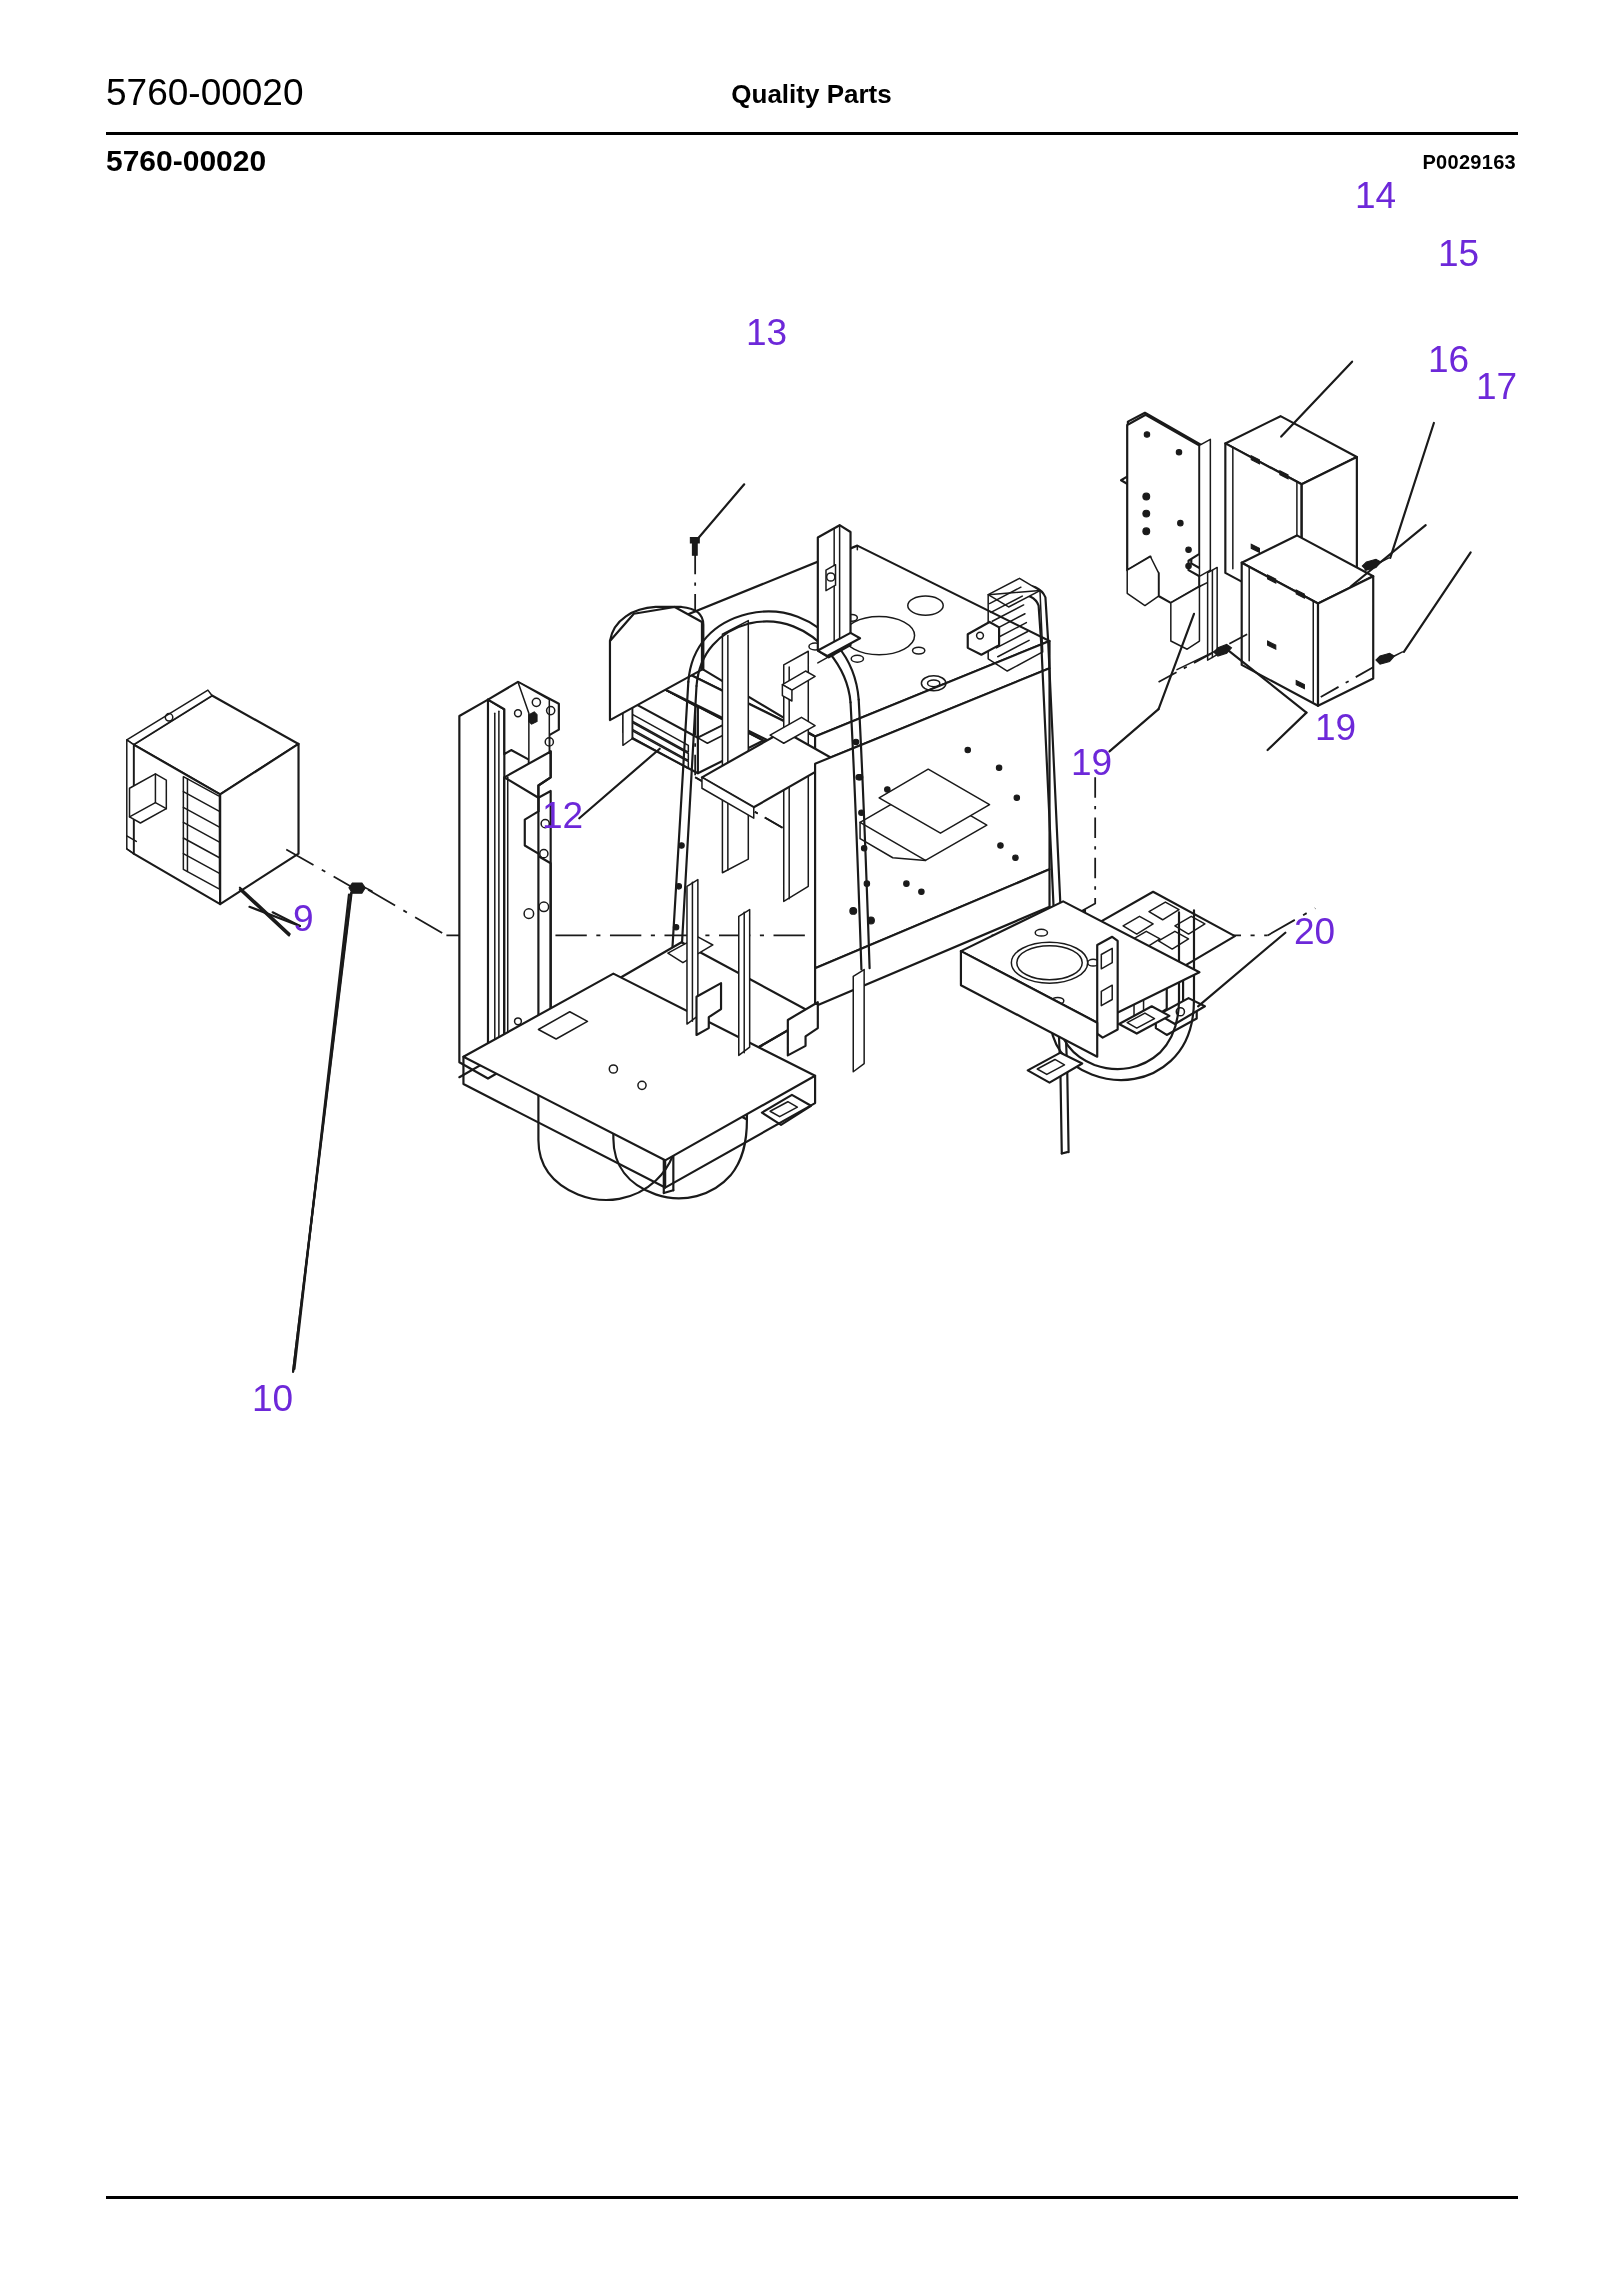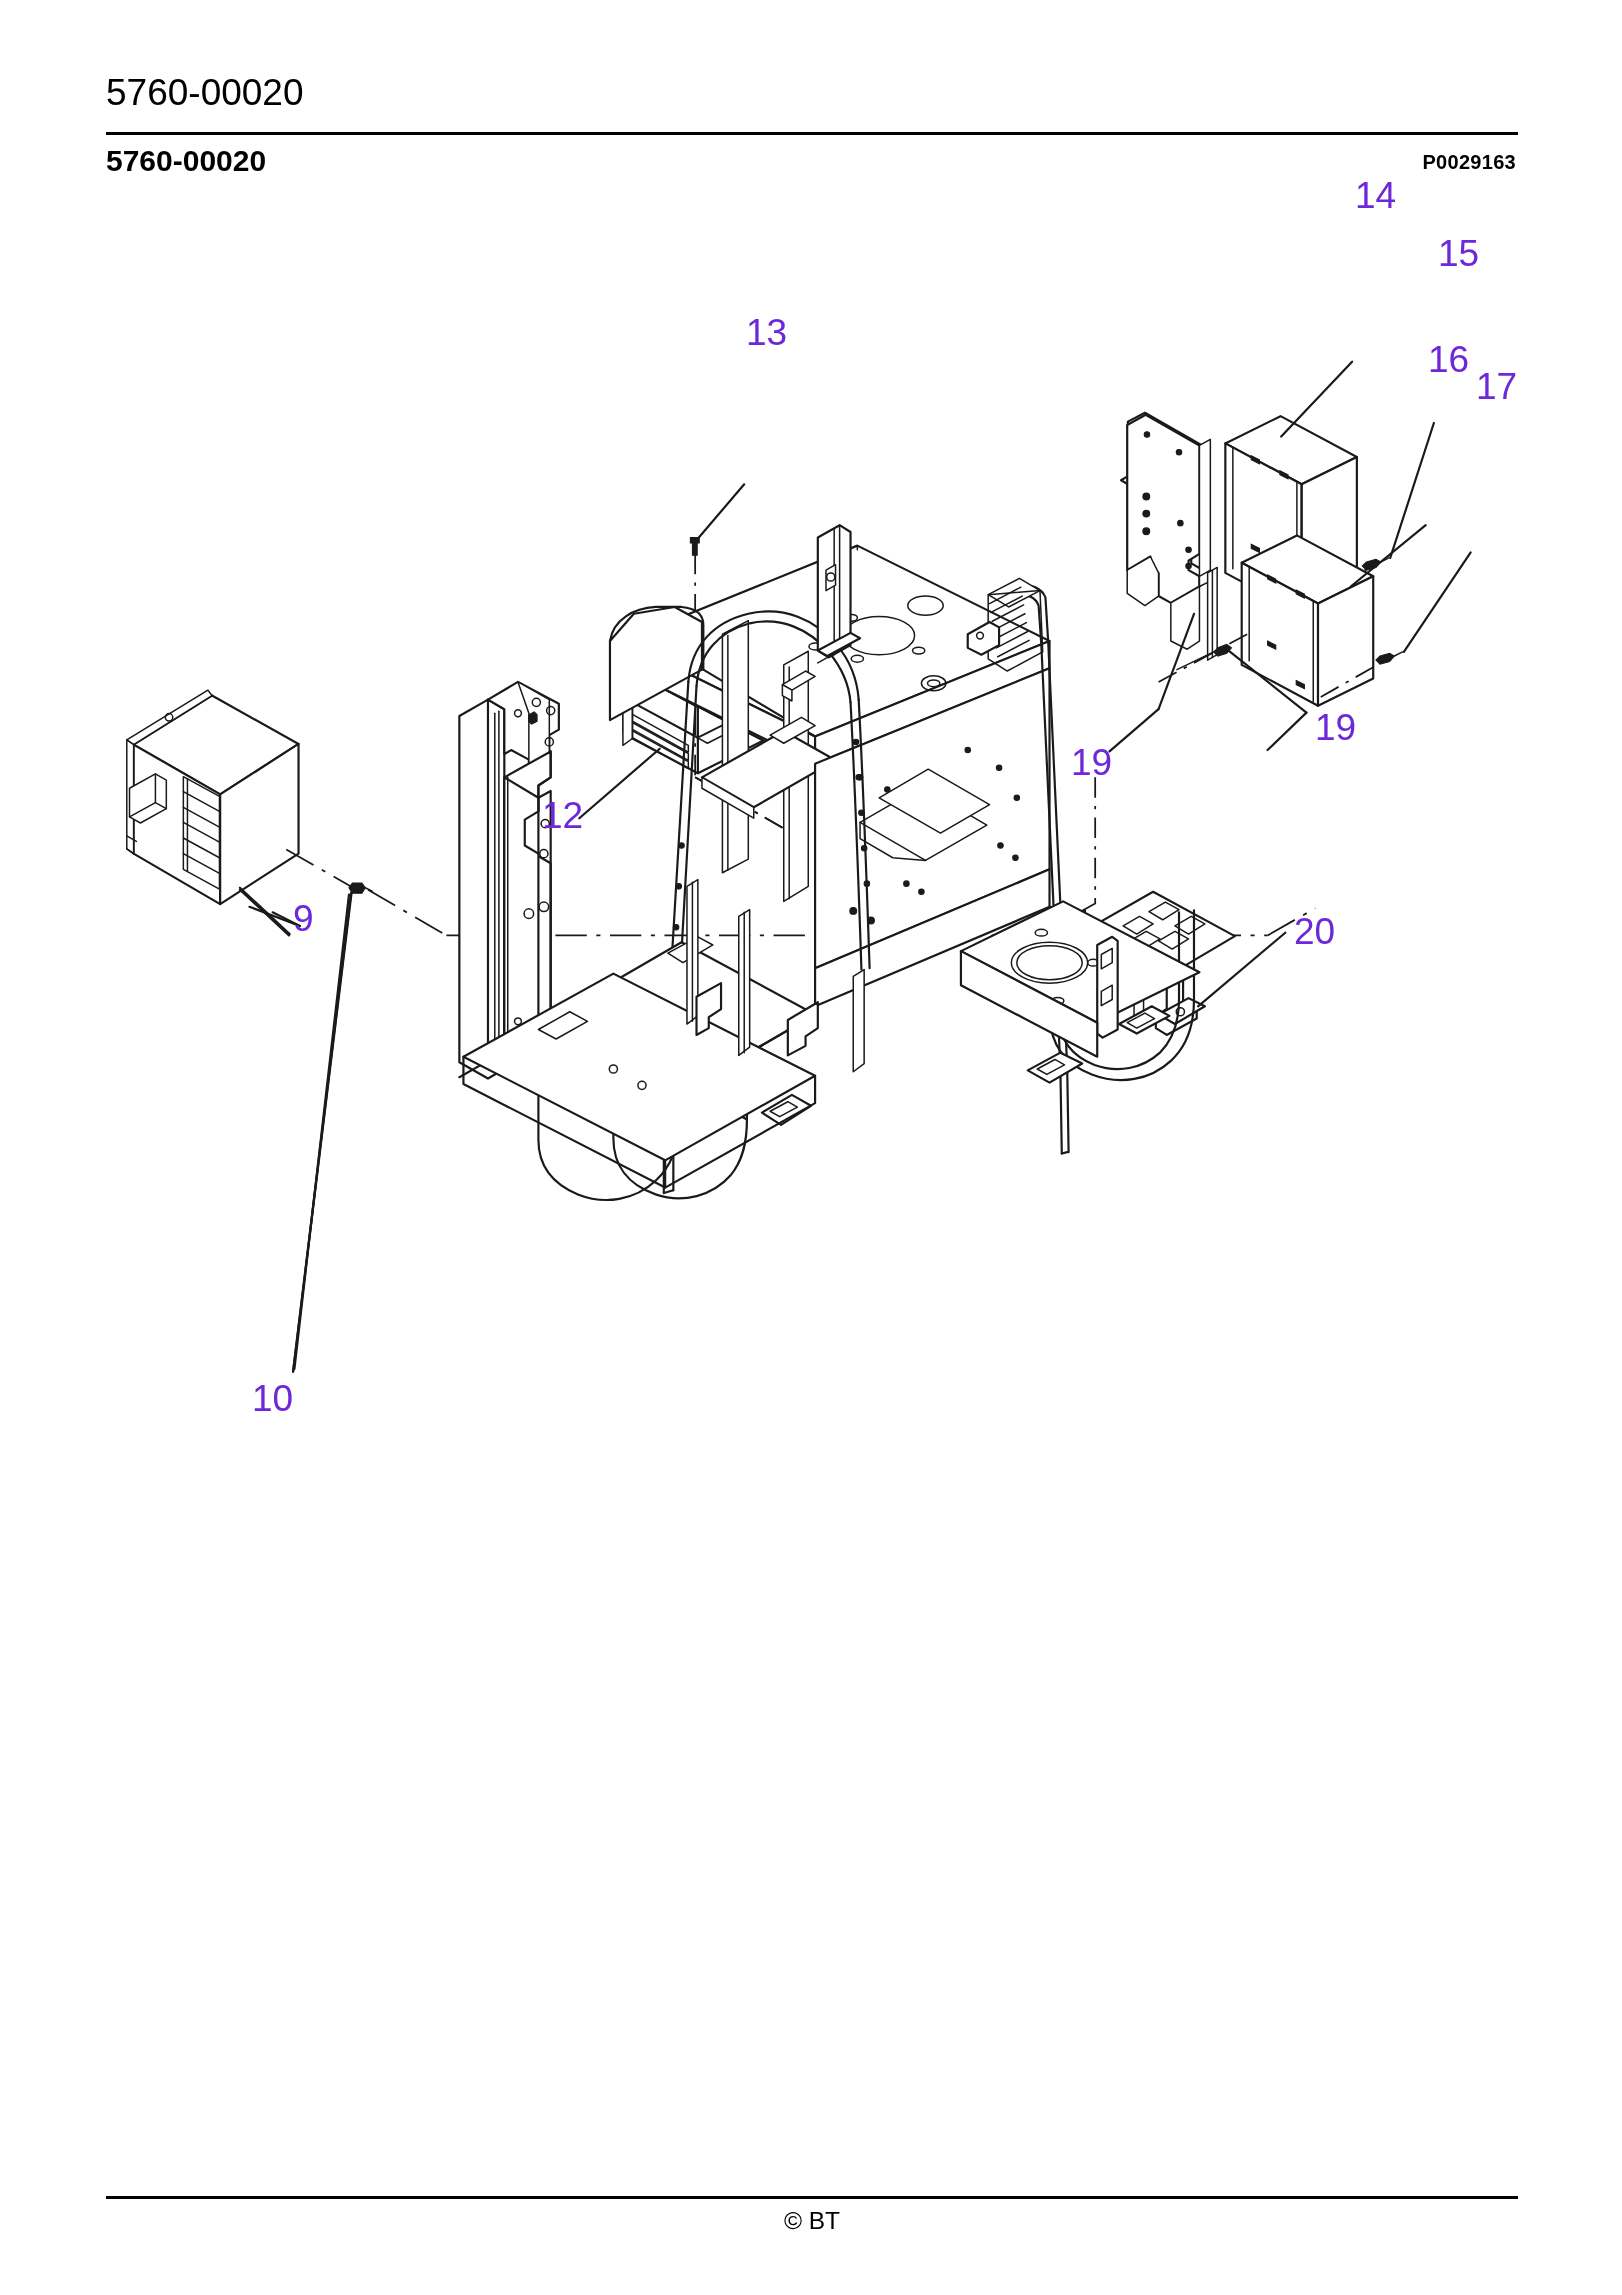--- a/index.html
+++ b/index.html
@@ -101,20 +101,21 @@
     font-family: "Liberation Sans", sans-serif;
   }
 </style>
 </head>
 <body>
 
 <div class="page">
 
   <div class="header">
     <div class="hdr-left">5760-00020</div>
+    <div class="hdr-center">Quality Parts</div>
   </div>
   <div class="hdr-rule"></div>
   <div class="subhdr">5760-00020</div>
   <div class="doccode">P0029163</div>
 
   <div class="drawing">
   <svg width="1622" height="1840" viewBox="0 0 2380 2700" xmlns="http://www.w3.org/2000/svg">
     <defs>
       <style>
         .ln { fill:none; stroke:#1a1a1a; stroke-width:3.2; stroke-linejoin:round; stroke-linecap:round; }
@@ -615,16 +616,15 @@
   <div class="callout" style="left:746px; top:314px;">13</div>
   <div class="callout" style="left:1355px; top:177px;">14</div>
   <div class="callout" style="left:1438px; top:235px;text-align:right;">15</div>
   <div class="callout" style="left:1428px; top:341px;">16</div>
   <div class="callout" style="left:1476px; top:368px;">17</div>
   <div class="callout" style="left:1315px; top:709px;">19</div>
   <div class="callout" style="left:1071px; top:744px;">19</div>
   <div class="callout" style="left:1294px; top:913px;">20</div>
 
   <div class="ftr-rule"></div>
-  <div class="ftr-text">© BT</div>
 
 </div>
 
 
 </body></html>

